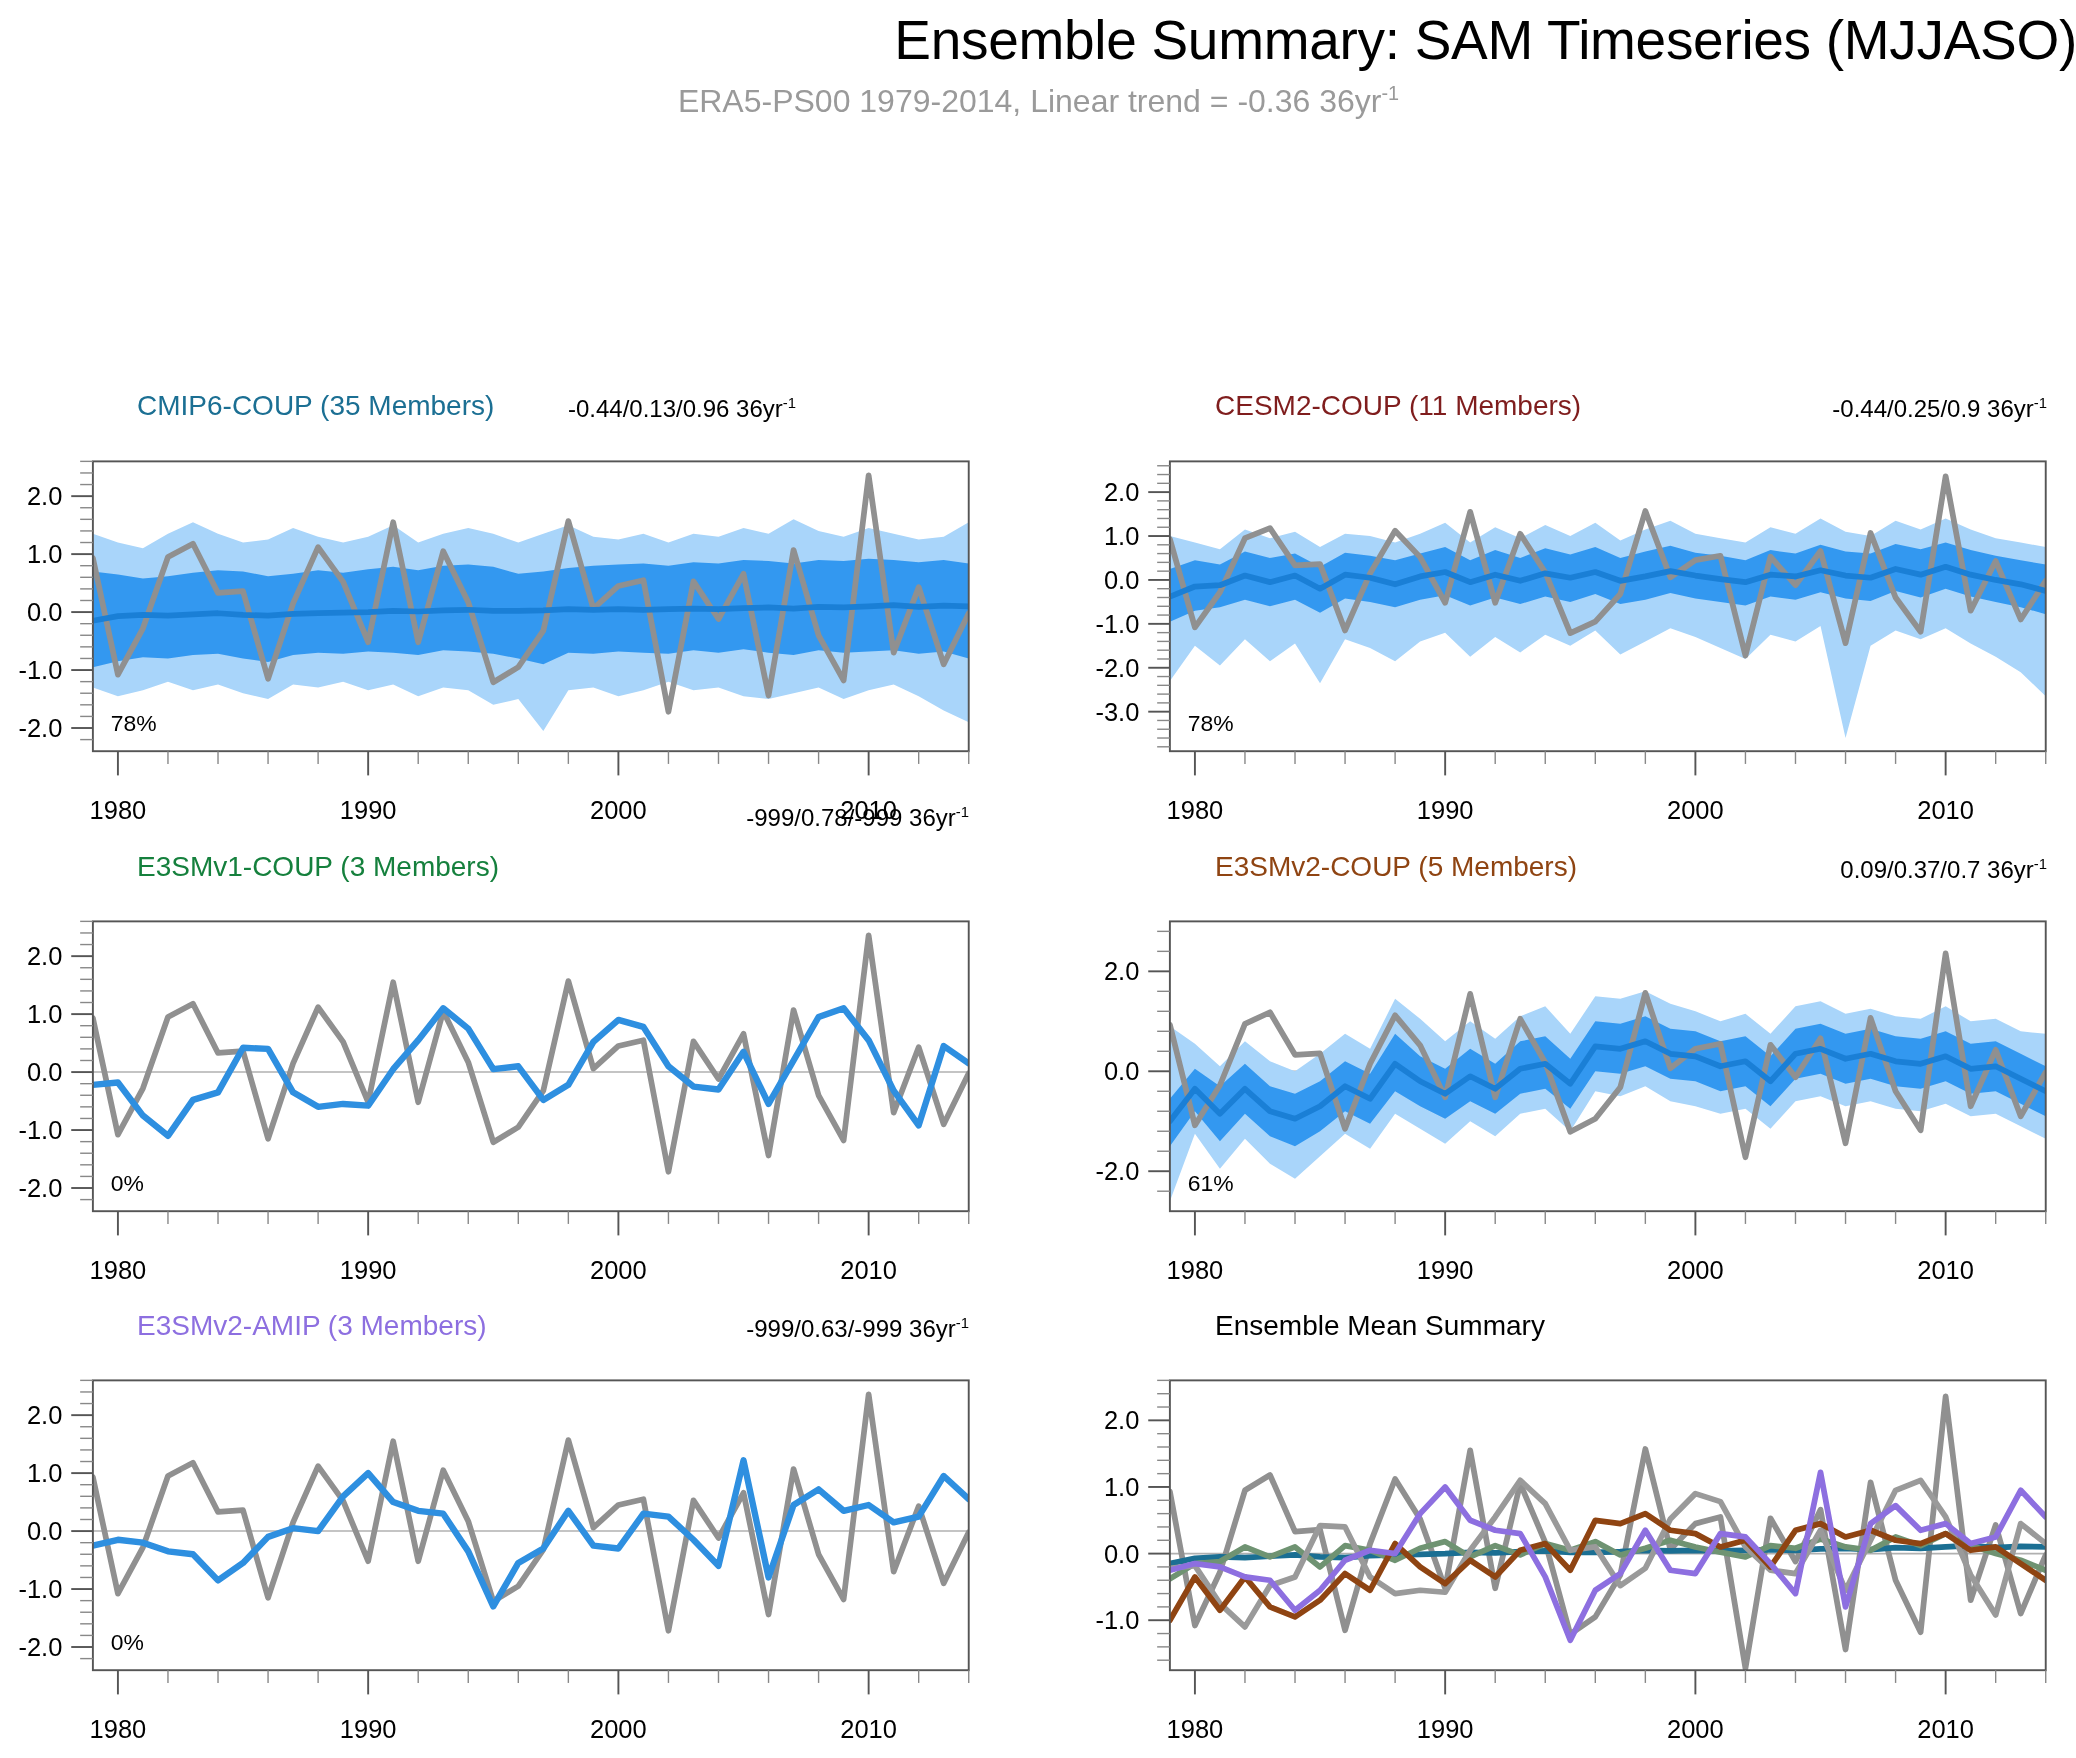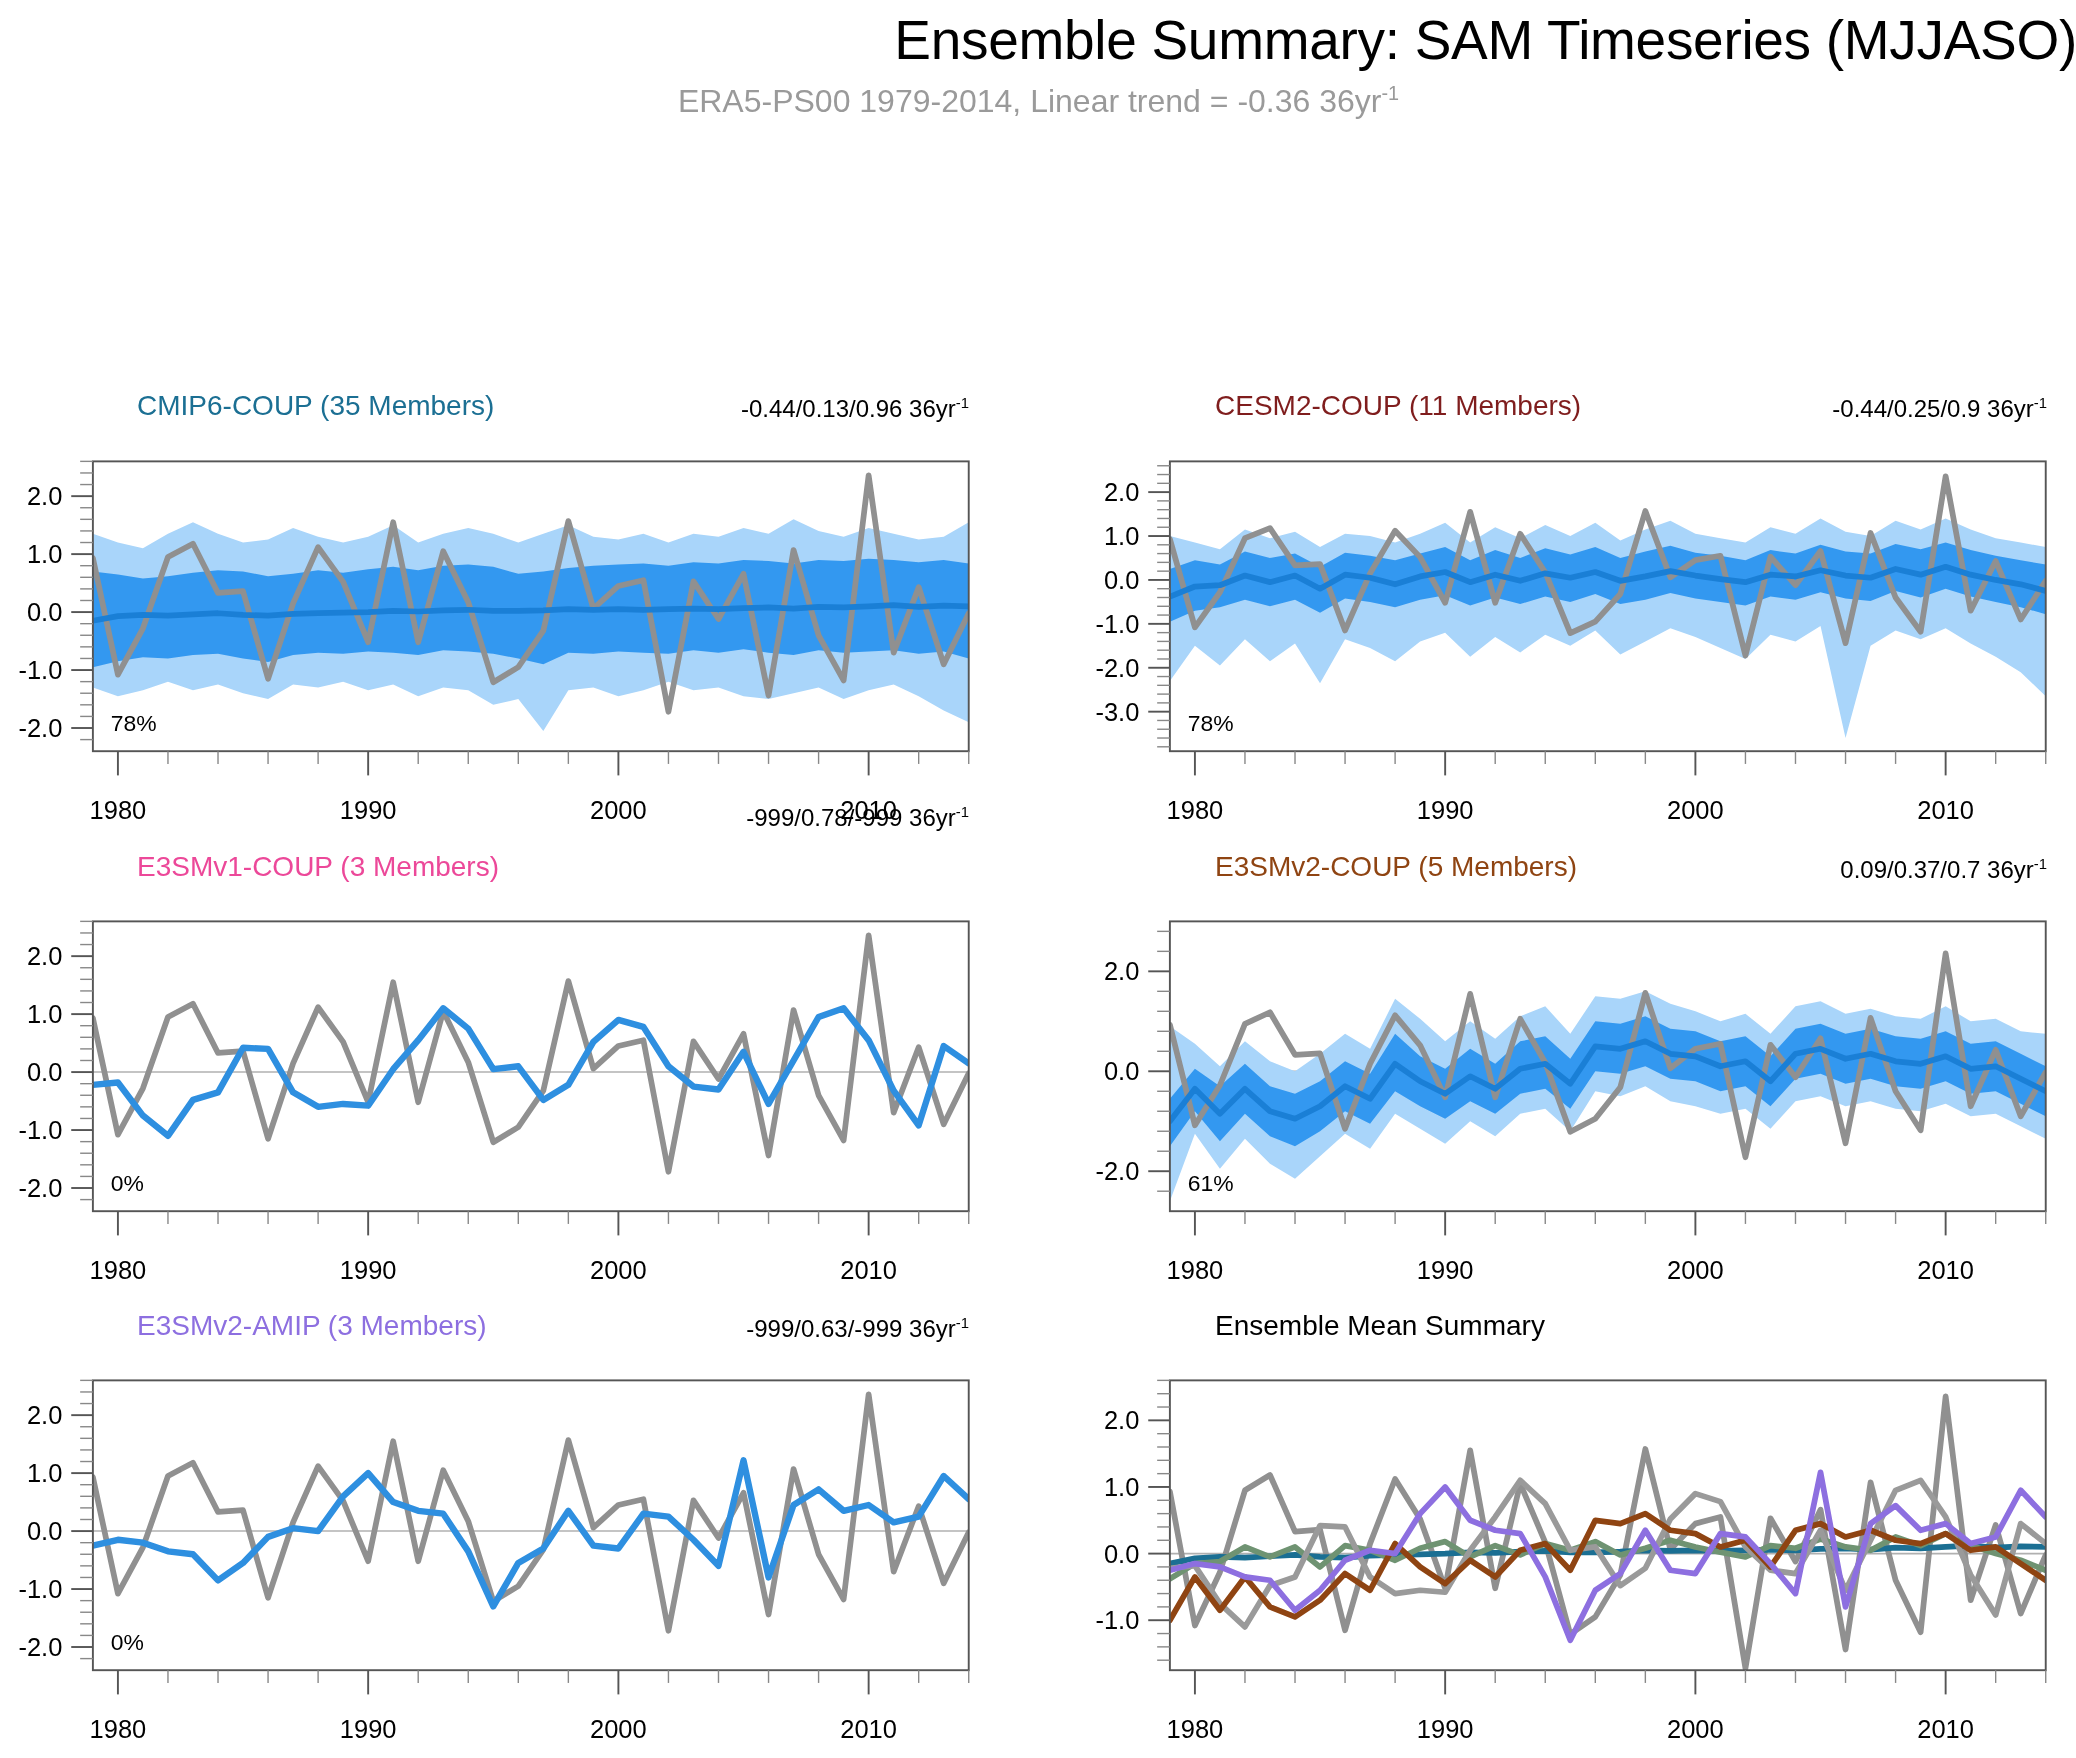--- a/index.html
+++ b/index.html
@@ -78,21 +78,21 @@
 <div id="figure-root">
 
   <div class="fig-title">Ensemble Summary: SAM Timeseries (MJJASO)</div>
 
   <div class="fig-subtitle">
     <span>ERA5-PS00 1979-2014, Linear trend = -0.36 36yr</span><sup>-1</sup>
   </div>
 
   <div id="panels-container">
       <div class="panel-title" style="left: 89px; top: 390px; color: rgb(27, 111, 147);">CMIP6-COUP (35 Members)</div>
-      <div class="panel-stat" style="left: 395px; width: 574px; top: 395px;"><span>-0.44/0.13/0.96 </span><span> 36yr</span><sup>-1</sup></div>
+      <div class="panel-stat" style="left: 395px; width: 574px; top: 395px; text-align: center;"><span>-0.44/0.13/0.96 </span><span> 36yr</span><sup>-1</sup></div>
       <div class="panel" style="left: 0px; top: 455px;">
         <svg width="982" height="379" viewBox="0 0 1540 595">
           <g>
             <g clip-path="url(#clip-cmip6-coup)">
               <line x1="145" y1="246.6" x2="1520" y2="246.6" class="zero-line"></line>
               <path d="M145 123.75 L184.28571428571428 137.4 L223.57142857142856 146.5 L262.8571428571429 123.75 L302.1428571428571 105.55000000000001 L341.42857142857144 123.75 L380.7142857142857 137.4 L420 132.85000000000002 L459.2857142857143 114.65000000000002 L498.57142857142856 128.3 L537.8571428571429 137.4 L577.1428571428571 128.3 L616.4285714285714 110.10000000000001 L655.7142857142858 137.4 L695 123.75 L734.2857142857142 114.65000000000002 L773.5714285714286 123.75 L812.8571428571429 137.4 L852.1428571428571 123.75 L891.4285714285713 110.10000000000001 L930.7142857142857 128.3 L970 132.85000000000002 L1009.2857142857142 123.75 L1048.5714285714284 137.4 L1087.857142857143 123.75 L1127.142857142857 128.3 L1166.4285714285716 114.65000000000002 L1205.7142857142858 123.75 L1245 101 L1284.2857142857144 119.20000000000002 L1323.5714285714284 128.3 L1362.857142857143 114.65000000000002 L1402.142857142857 123.75 L1441.4285714285713 132.85000000000002 L1480.7142857142858 128.3 L1520 105.55000000000001 L1520 419.5 L1480.7142857142858 401.3 L1441.4285714285713 378.54999999999995 L1402.142857142857 360.35 L1362.857142857143 369.45 L1323.5714285714284 383.09999999999997 L1284.2857142857144 364.90000000000003 L1245 374 L1205.7142857142858 383.09999999999997 L1166.4285714285716 378.54999999999995 L1127.142857142857 364.90000000000003 L1087.857142857143 369.45 L1048.5714285714284 355.8 L1009.2857142857142 369.45 L970 378.54999999999995 L930.7142857142857 364.90000000000003 L891.4285714285713 369.45 L852.1428571428571 433.15000000000003 L812.8571428571429 383.09999999999997 L773.5714285714286 392.20000000000005 L734.2857142857142 369.45 L695 364.90000000000003 L655.7142857142858 378.54999999999995 L616.4285714285714 360.35 L577.1428571428571 369.45 L537.8571428571429 355.8 L498.57142857142856 364.90000000000003 L459.2857142857143 360.35 L420 383.09999999999997 L380.7142857142857 374 L341.42857142857144 360.35 L302.1428571428571 369.45 L262.8571428571429 355.8 L223.57142857142856 369.45 L184.28571428571428 378.54999999999995 L145 364.90000000000003 Z" fill="#a9d5fa" stroke="none"></path>
               <path d="M145 182.9 L184.28571428571428 187.45000000000002 L223.57142857142856 193.82000000000002 L262.8571428571429 190.18 L302.1428571428571 184.72 L341.42857142857144 181.08 L380.7142857142857 182.9 L420 190.18 L459.2857142857143 186.54 L498.57142857142856 181.08 L537.8571428571429 184.72 L577.1428571428571 179.26 L616.4285714285714 175.62 L655.7142857142858 181.08 L695 173.79999999999998 L734.2857142857142 171.98000000000002 L773.5714285714286 175.62 L812.8571428571429 186.54 L852.1428571428571 182.9 L891.4285714285713 177.44 L930.7142857142857 173.79999999999998 L970 171.98000000000002 L1009.2857142857142 170.16000000000003 L1048.5714285714284 173.79999999999998 L1087.857142857143 168.34 L1127.142857142857 170.16000000000003 L1166.4285714285716 164.70000000000002 L1205.7142857142858 166.52 L1245 170.16000000000003 L1284.2857142857144 164.70000000000002 L1323.5714285714284 166.52 L1362.857142857143 162.88 L1402.142857142857 164.70000000000002 L1441.4285714285713 168.34 L1480.7142857142858 164.70000000000002 L1520 170.16000000000003 L1520 319.40000000000003 L1480.7142857142858 308.48 L1441.4285714285713 312.12 L1402.142857142857 306.66 L1362.857142857143 308.48 L1323.5714285714284 310.29999999999995 L1284.2857142857144 306.66 L1245 313.93999999999994 L1205.7142857142858 310.29999999999995 L1166.4285714285716 304.84000000000003 L1127.142857142857 310.29999999999995 L1087.857142857143 306.66 L1048.5714285714284 312.12 L1009.2857142857142 310.29999999999995 L970 308.48 L930.7142857142857 312.12 L891.4285714285713 310.29999999999995 L852.1428571428571 328.5 L812.8571428571429 319.40000000000003 L773.5714285714286 312.12 L734.2857142857142 308.48 L695 306.66 L655.7142857142858 313.93999999999994 L616.4285714285714 310.29999999999995 L577.1428571428571 308.48 L537.8571428571429 312.12 L498.57142857142856 310.29999999999995 L459.2857142857143 313.93999999999994 L420 324.85999999999996 L380.7142857142857 319.40000000000003 L341.42857142857144 312.12 L302.1428571428571 313.93999999999994 L262.8571428571429 319.40000000000003 L223.57142857142856 317.58 L184.28571428571428 323.95000000000005 L145 333.05 Z" fill="#3398f0" stroke="none"></path>
               <path d="M145 161.96999999999997 L184.28571428571428 344.88 L223.57142857142856 272.08 L262.8571428571429 160.15 L302.1428571428571 139.22000000000003 L341.42857142857144 216.57 L380.7142857142857 213.84000000000003 L420 351.25 L459.2857142857143 232.95000000000002 L498.57142857142856 144.68 L537.8571428571429 199.28000000000003 L577.1428571428571 293.92 L616.4285714285714 105.55000000000001 L655.7142857142858 293.92 L695 151.05 L734.2857142857142 231.13000000000002 L773.5714285714286 356.71 L812.8571428571429 333.05 L852.1428571428571 275.71999999999997 L891.4285714285713 103.73 L930.7142857142857 241.14000000000001 L970 205.65 L1009.2857142857142 196.54999999999998 L1048.5714285714284 403.12000000000006 L1087.857142857143 198.37 L1127.142857142857 257.52 L1166.4285714285716 186.54 L1205.7142857142858 377.64000000000004 L1245 149.23 L1284.2857142857144 283 L1323.5714285714284 353.98 L1362.857142857143 31.840000000000018 L1402.142857142857 310.29999999999995 L1441.4285714285713 207.47 L1480.7142857142858 328.5 L1520 248.42000000000002 " fill="none" stroke="#909090" stroke-width="9" stroke-linejoin="round" stroke-linecap="round"></path>
               <path d="M145 260.25 L184.28571428571428 252.97000000000003 L223.57142857142856 251.15 L262.8571428571429 252.06 L302.1428571428571 250.24 L341.42857142857144 248.42000000000002 L380.7142857142857 251.15 L420 252.06 L459.2857142857143 249.33 L498.57142857142856 248.42000000000002 L537.8571428571429 247.51000000000002 L577.1428571428571 246.6 L616.4285714285714 244.78 L655.7142857142858 245.69 L695 243.87 L734.2857142857142 242.96 L773.5714285714286 244.78 L812.8571428571429 244.78 L852.1428571428571 243.87 L891.4285714285713 242.05 L930.7142857142857 242.96 L970 242.05 L1009.2857142857142 242.96 L1048.5714285714284 242.05 L1087.857142857143 241.14000000000001 L1127.142857142857 242.05 L1166.4285714285716 240.23 L1205.7142857142858 239.32 L1245 241.14000000000001 L1284.2857142857144 238.41 L1323.5714285714284 239.32 L1362.857142857143 237.5 L1402.142857142857 235.68 L1441.4285714285713 238.41 L1480.7142857142858 236.59000000000003 L1520 237.5 " fill="none" stroke="#1a7fd6" stroke-width="9" stroke-linejoin="round" stroke-linecap="round"></path>
             </g>
@@ -234,21 +234,21 @@
             <line x1="1520" y1="465" x2="1520" y2="485" class="tick-minor"></line>
             <text x="173" y="433" class="pct-label">78%</text>
           </g>
           <defs>
             <clipPath id="clip-cesm2-coup">
               <rect x="145" y="10" width="1375" height="455"></rect>
             </clipPath>
           </defs>
         </svg>
       </div>
-      <div class="panel-title" style="left: 89px; top: 851px; color: #ec4899;">E3SMv1-COUP (3 Members)</div>
+      <div class="panel-title" style="left: 89px; top: 851px; color: #15803d;">E3SMv1-COUP (3 Members)</div>
       <div class="panel-stat" style="left: 395px; width: 574px; top: 804px;"><span>-999/0.78/-999 </span><span> 36yr</span><sup>-1</sup></div>
       <div class="panel" style="left: 0px; top: 915px;">
         <svg width="982" height="379" viewBox="0 0 1540 595">
           <g>
             <g clip-path="url(#clip-e3smv1-coup)">
               <line x1="145" y1="246.6" x2="1520" y2="246.6" class="zero-line"></line>
               <path d="M145 161.96999999999997 L184.28571428571428 344.88 L223.57142857142856 272.08 L262.8571428571429 160.15 L302.1428571428571 139.22000000000003 L341.42857142857144 216.57 L380.7142857142857 213.84000000000003 L420 351.25 L459.2857142857143 232.95000000000002 L498.57142857142856 144.68 L537.8571428571429 199.28000000000003 L577.1428571428571 293.92 L616.4285714285714 105.55000000000001 L655.7142857142858 293.92 L695 151.05 L734.2857142857142 231.13000000000002 L773.5714285714286 356.71 L812.8571428571429 333.05 L852.1428571428571 275.71999999999997 L891.4285714285713 103.73 L930.7142857142857 241.14000000000001 L970 205.65 L1009.2857142857142 196.54999999999998 L1048.5714285714284 403.12000000000006 L1087.857142857143 198.37 L1127.142857142857 257.52 L1166.4285714285716 186.54 L1205.7142857142858 377.64000000000004 L1245 149.23 L1284.2857142857144 283 L1323.5714285714284 353.98 L1362.857142857143 31.840000000000018 L1402.142857142857 310.29999999999995 L1441.4285714285713 207.47 L1480.7142857142858 328.5 L1520 248.42000000000002 " fill="none" stroke="#909090" stroke-width="9" stroke-linejoin="round" stroke-linecap="round"></path>
               <path d="M145 266.62 L184.28571428571428 262.98 L223.57142857142856 314.85 L262.8571428571429 346.7 L302.1428571428571 290.28 L341.42857142857144 278.45000000000005 L380.7142857142857 208.38000000000002 L420 210.20000000000002 L459.2857142857143 278.45000000000005 L498.57142857142856 301.2 L537.8571428571429 296.65000000000003 L577.1428571428571 299.38 L616.4285714285714 242.05 L655.7142857142858 196.54999999999998 L695 146.5 L734.2857142857142 178.35 L773.5714285714286 242.05 L812.8571428571429 237.5 L852.1428571428571 290.28 L891.4285714285713 266.62 L930.7142857142857 199.28000000000003 L970 164.70000000000002 L1009.2857142857142 175.62 L1048.5714285714284 237.5 L1087.857142857143 269.35 L1127.142857142857 273.9 L1166.4285714285716 214.75 L1205.7142857142858 296.65000000000003 L1245 228.4 L1284.2857142857144 160.15 L1323.5714285714284 146.5 L1362.857142857143 196.54999999999998 L1402.142857142857 275.71999999999997 L1441.4285714285713 330.32 L1480.7142857142858 205.65 L1520 232.95000000000002 " fill="none" stroke="#2e8fe0" stroke-width="10" stroke-linejoin="round" stroke-linecap="round"></path>
             </g>
             <rect x="145" y="10" width="1375" height="455" fill="none" class="axis-line"></rect>

